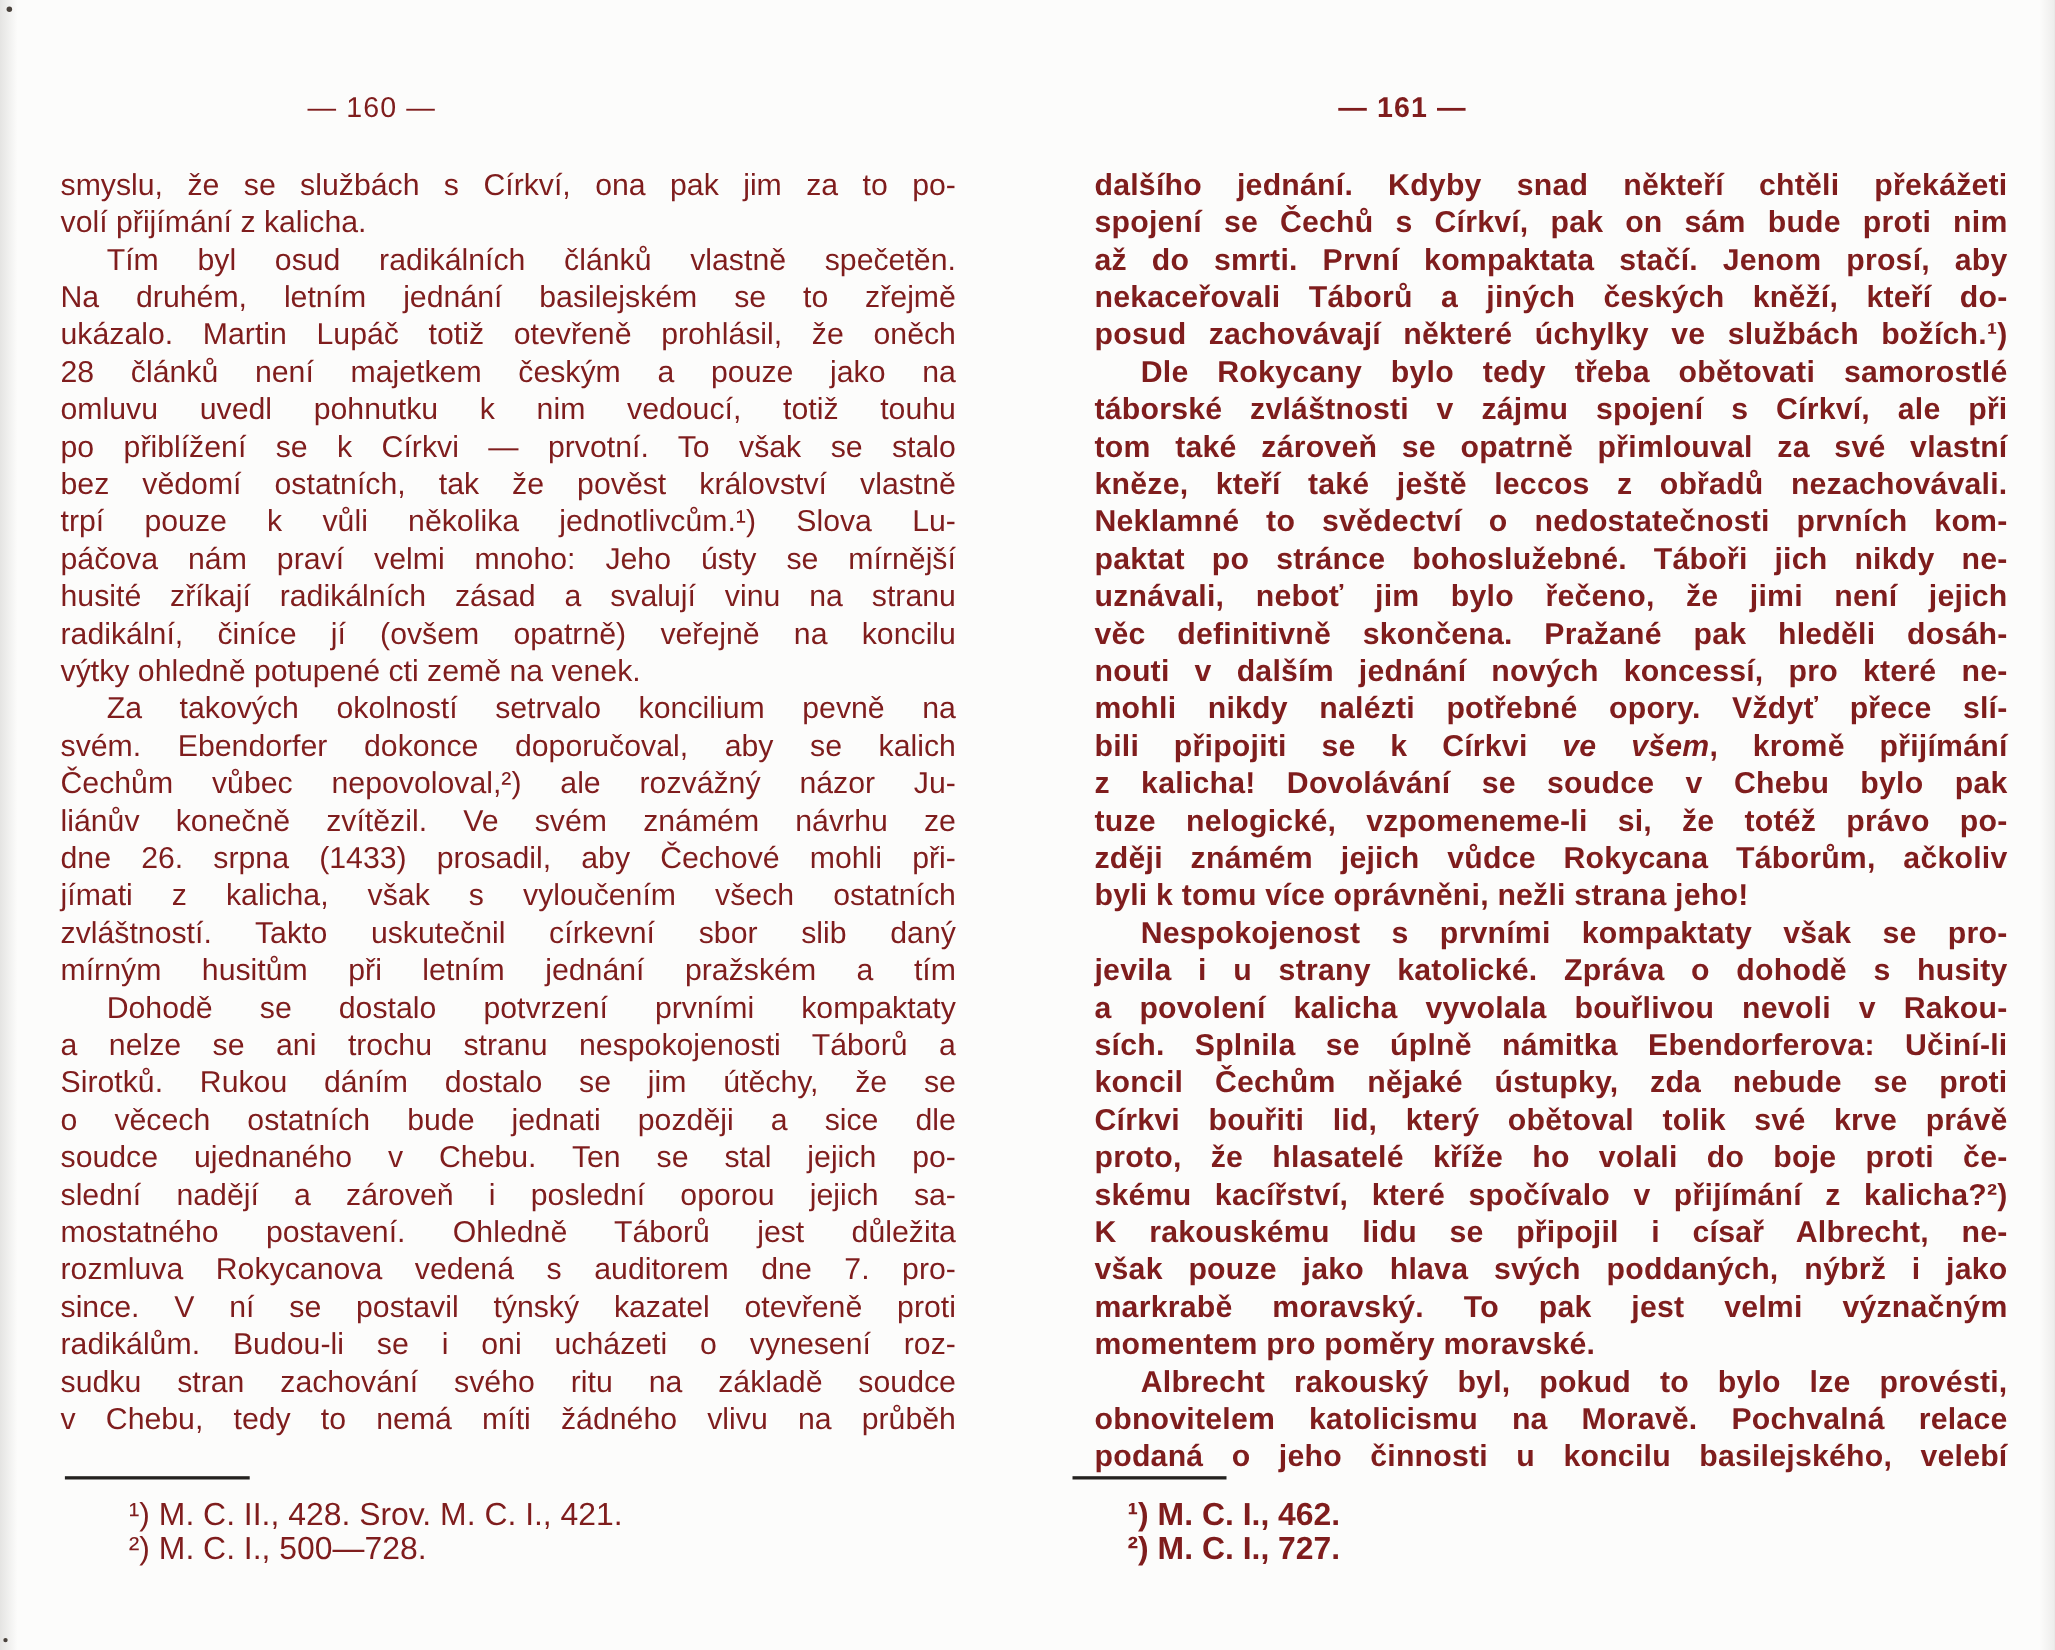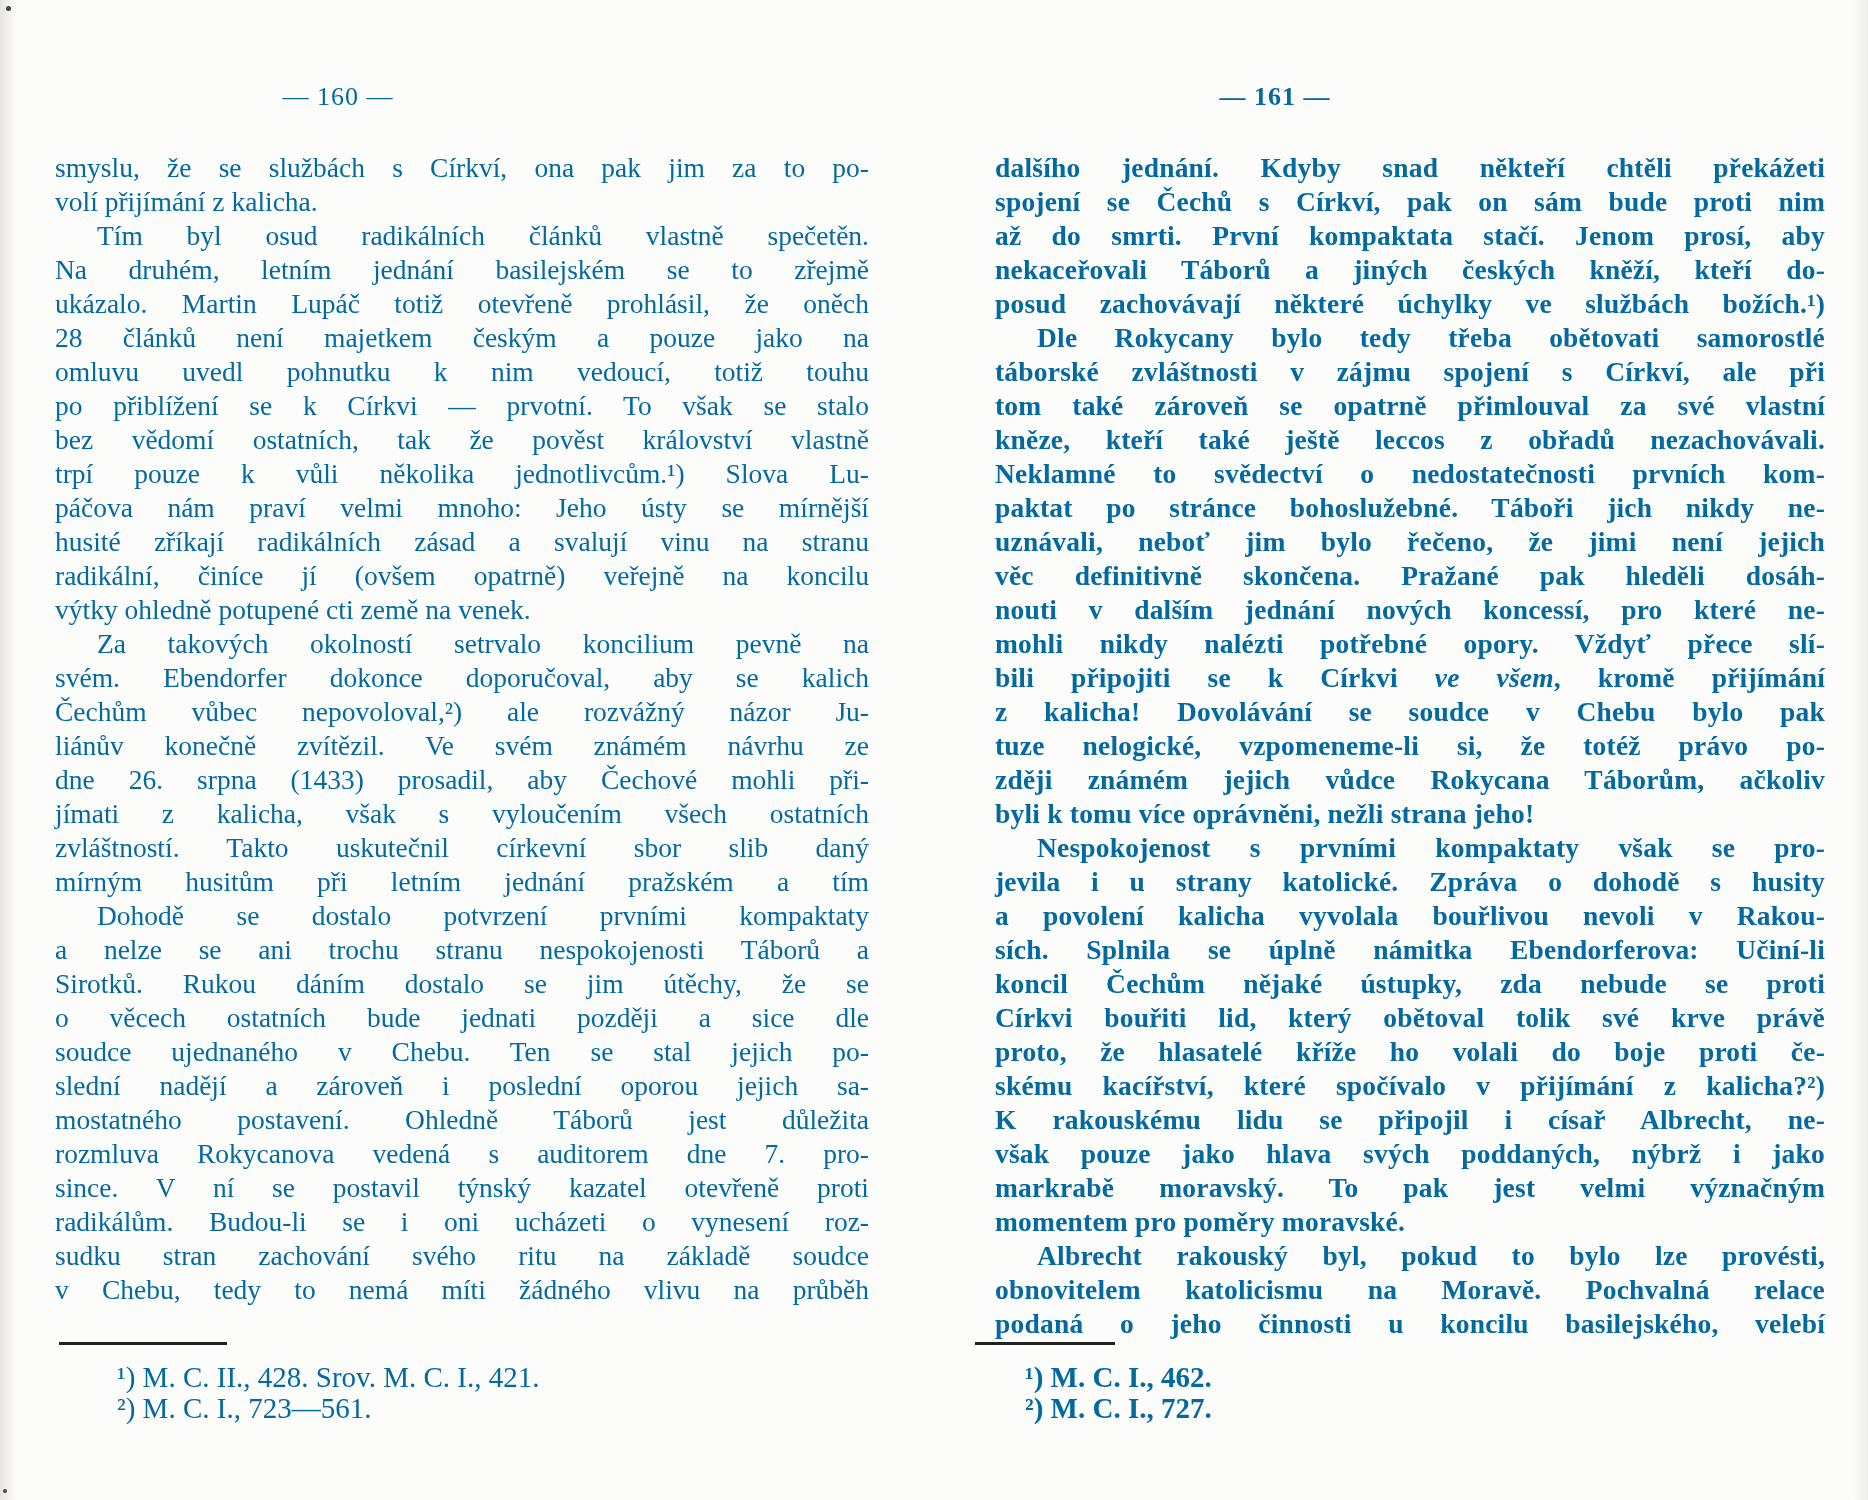--- a/index.html
+++ b/index.html
@@ -1,20 +1,20 @@
 <!DOCTYPE html>
 <html><head>
 <meta charset="utf-8">
 <style>
   html,body{margin:0;padding:0;background:#d9d9d9;}
   .canvas{
     position:relative;width:1868px;height:1500px;
     background:#fcfcfb;overflow:hidden;
-    font-family:Liberation Serif, serif;
-    color:#0369a1;
+    font-family:Liberation Sans, sans-serif;
+    color:#7f1d1d;
   }
   .edge{position:absolute;top:0;height:100%;pointer-events:none;}
   .edge.left{left:0;width:16px;background:linear-gradient(to right,rgba(60,55,50,.12),rgba(60,55,50,0));}
   .edge.right{right:0;width:14px;background:linear-gradient(to left,rgba(60,55,50,.08),rgba(60,55,50,0));}
   .speck{position:absolute;background:#4a423c;border-radius:50%;}
   .speck.tl{left:6px;top:6px;width:5px;height:5px;}
   .speck.bl{left:3px;bottom:7px;width:4px;height:4px;}
 
   .page{position:absolute;top:0;height:100%;}
   #page-left{left:55px;width:814px;}
@@ -90,21 +90,21 @@
         <div class="line">mostatného postavení. Ohledně Táborů jest důležita</div>
         <div class="line">rozmluva Rokycanova vedená s auditorem dne 7. pro-</div>
         <div class="line">since. V ní se postavil týnský kazatel otevřeně proti</div>
         <div class="line">radikálům. Budou-li se i oni ucházeti o vynesení roz-</div>
         <div class="line">sudku stran zachování svého ritu na základě soudce</div>
         <div class="line">v Chebu, tedy to nemá míti žádného vlivu na průběh</div>
       </div>
     <div class="rule"></div>
     <div class="footnotes">
         <div class="footnote">¹) M. C. II., 428. Srov. M. C. I., 421.</div>
-        <div class="footnote">²) M. C. I., 723—561.</div>
+        <div class="footnote">²) M. C. I., 500—728.</div>
       </div>
   </div>
 
   <div class="page" id="page-right">
     <div class="pg-header">— 161 —</div>
     <div class="body">
         <div class="line">dalšího jednání. Kdyby snad někteří chtěli překážeti</div>
         <div class="line">spojení se Čechů s Církví, pak on sám bude proti nim</div>
         <div class="line">až do smrti. První kompaktata stačí. Jenom prosí, aby</div>
         <div class="line">nekaceřovali Táborů a jiných českých kněží, kteří do-</div>

